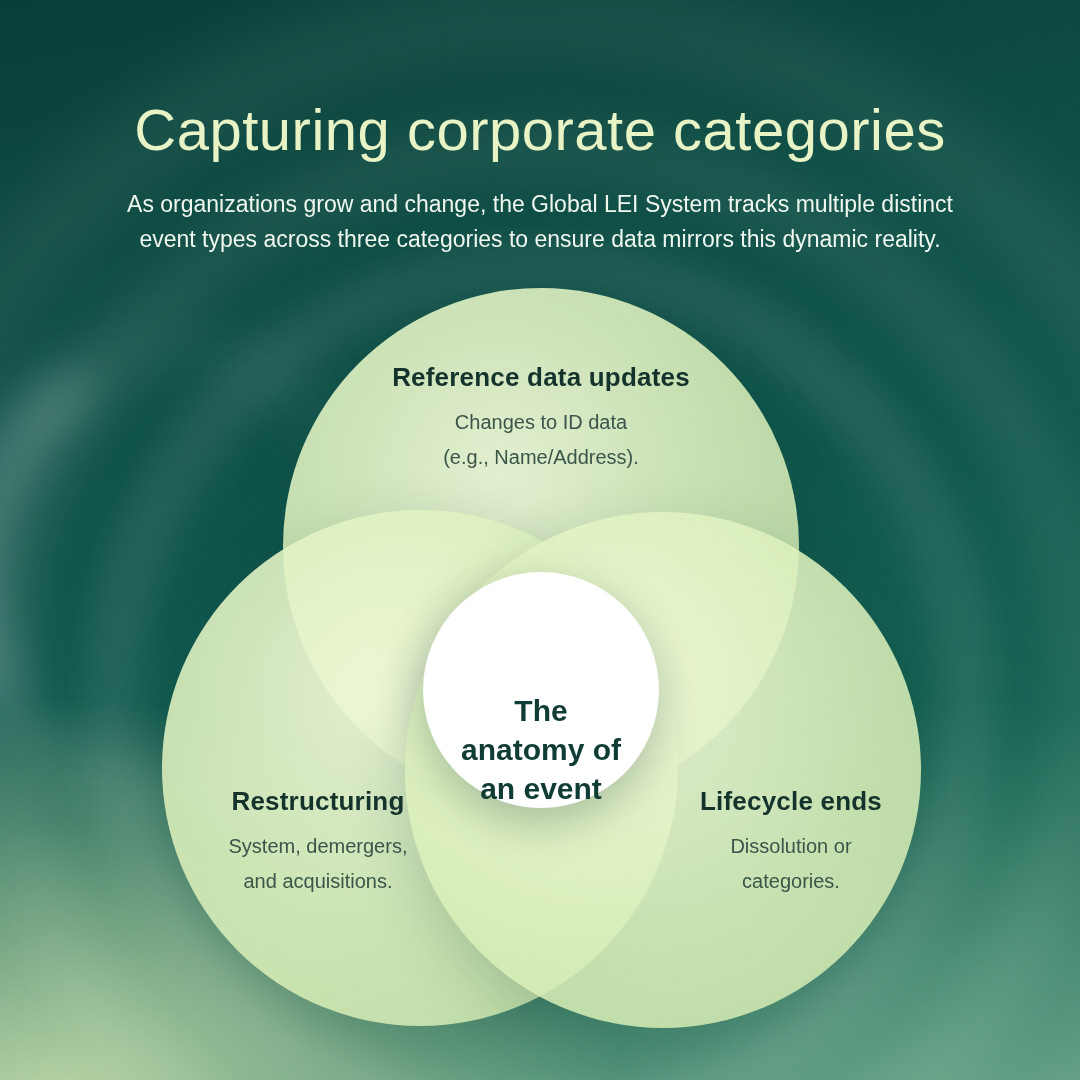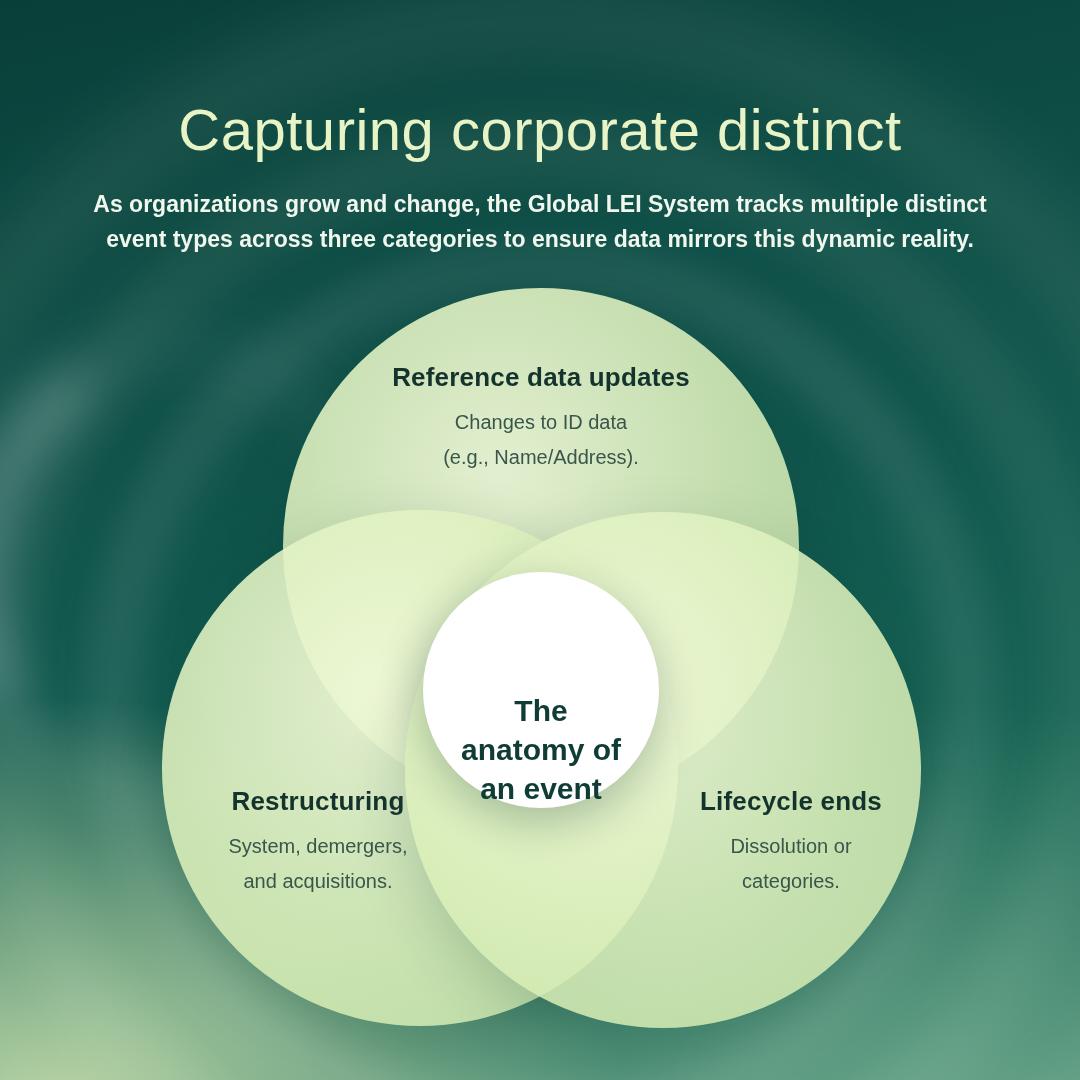--- a/index.html
+++ b/index.html
@@ -65,21 +65,21 @@
     font-size: 58px;
     font-weight: 400;
     letter-spacing: 0.5px;
     color: #e8f3c6;
   }
   .subtitle {
     margin-top: 24px;
     font-size: 23px;
     line-height: 35px;
     color: #f0f7ee;
-    font-weight: 700;
+    font-weight: 400;
   }
 
   
   .venn { position: absolute; left: 0; top: 0; width: 1080px; height: 1080px; }
   .vcircle {
     position: absolute;
     width: 516px; height: 516px;
     border-radius: 50%;
     background: radial-gradient(circle at 42% 36%, rgba(240,249,216,0.94) 0%, rgba(219,239,186,0.88) 55%, rgba(200,228,168,0.84) 100%);
     box-shadow: 0 20px 60px rgba(6,50,43,0.18);
@@ -129,21 +129,21 @@
 <body>
 
 <div class="canvas">
 
   <div class="ring ring3"></div>
   <div class="ring ring2"></div>
   <div class="ring ring1"></div>
   <div class="crescent"></div>
 
   <div class="header">
-    <div class="title">Capturing corporate distinct</div>
+    <div class="title">Capturing corporate categories</div>
     <div class="subtitle">
       <span>As organizations grow and change, the Global LEI System tracks multiple distinct</span><br>
       <span>event types across three categories to ensure data mirrors this dynamic reality.</span>
     </div>
   </div>
 
   <div class="venn">
 
     <div class="vcircle top"></div>
     <div class="vcircle left"></div>

